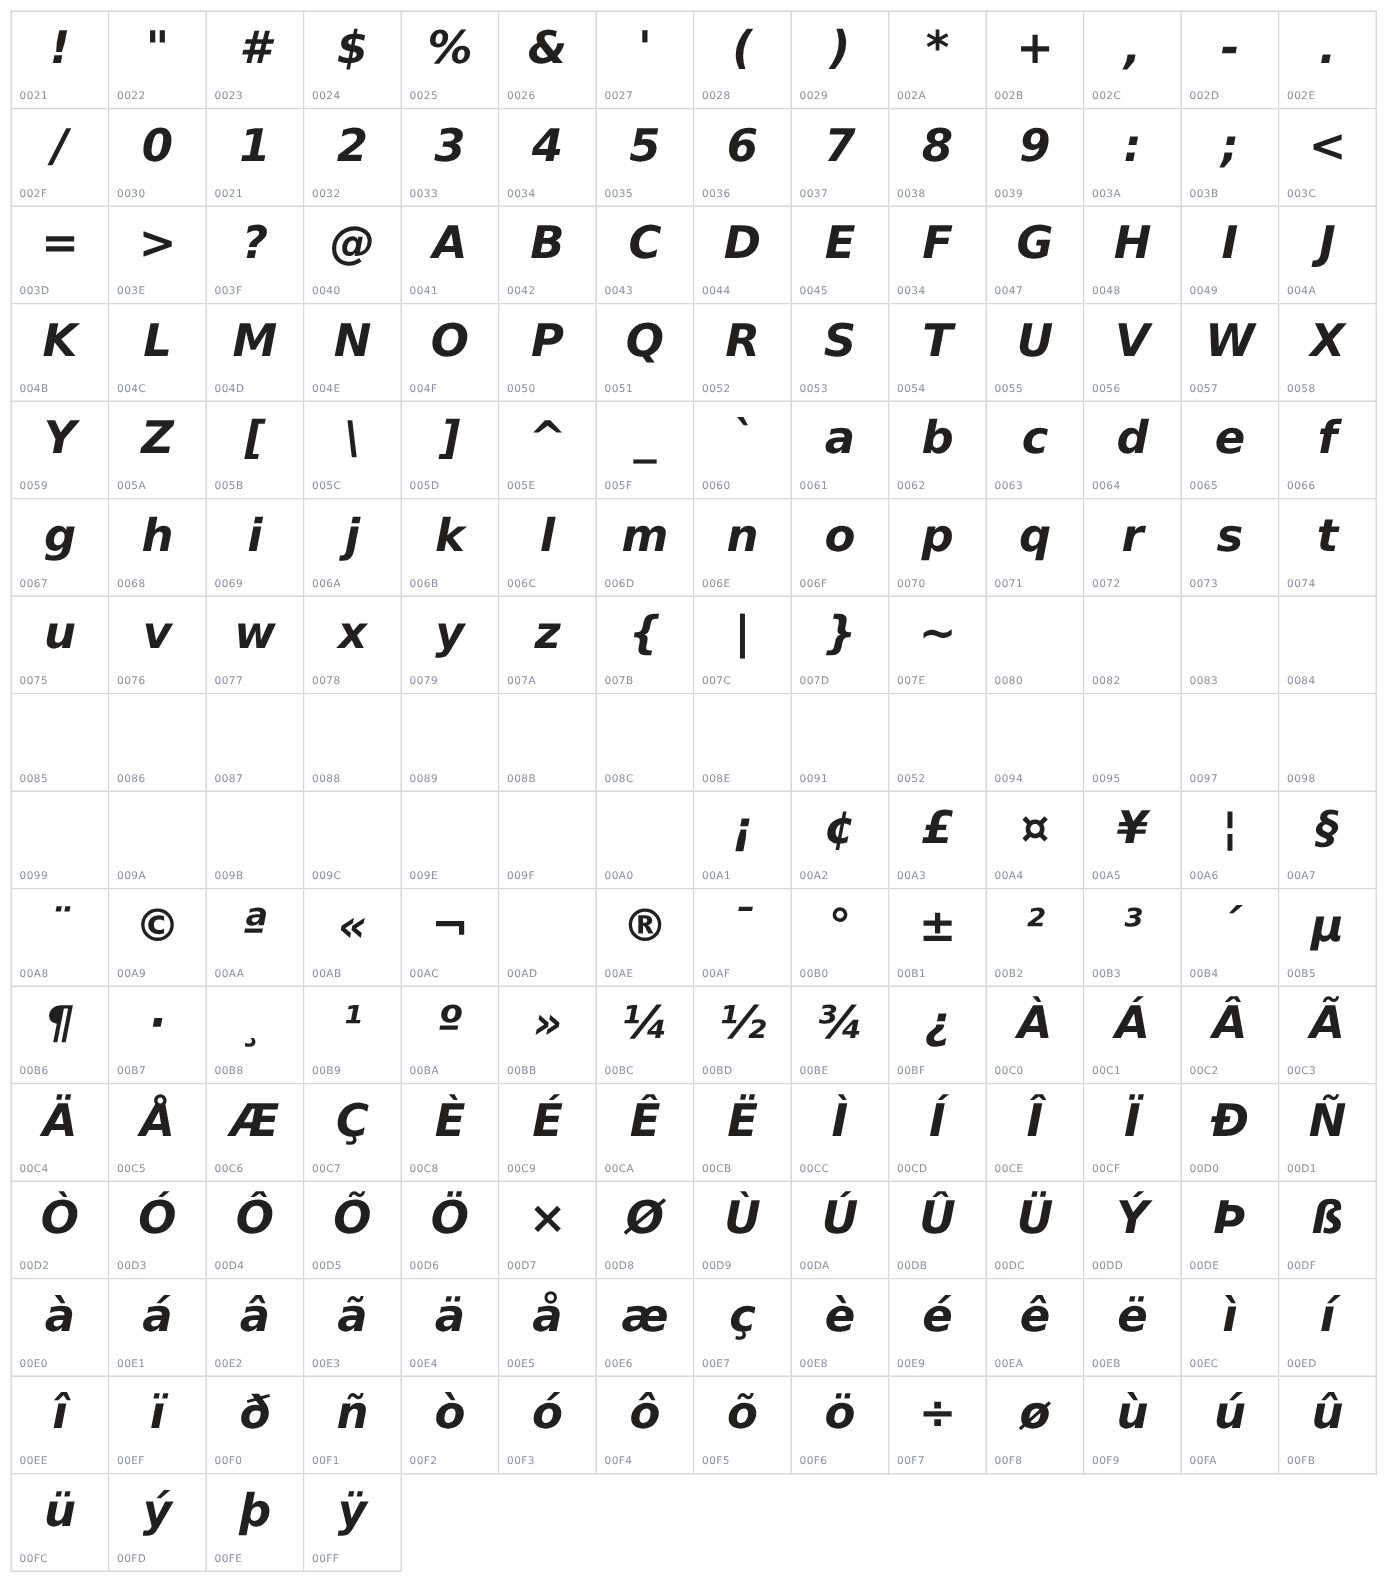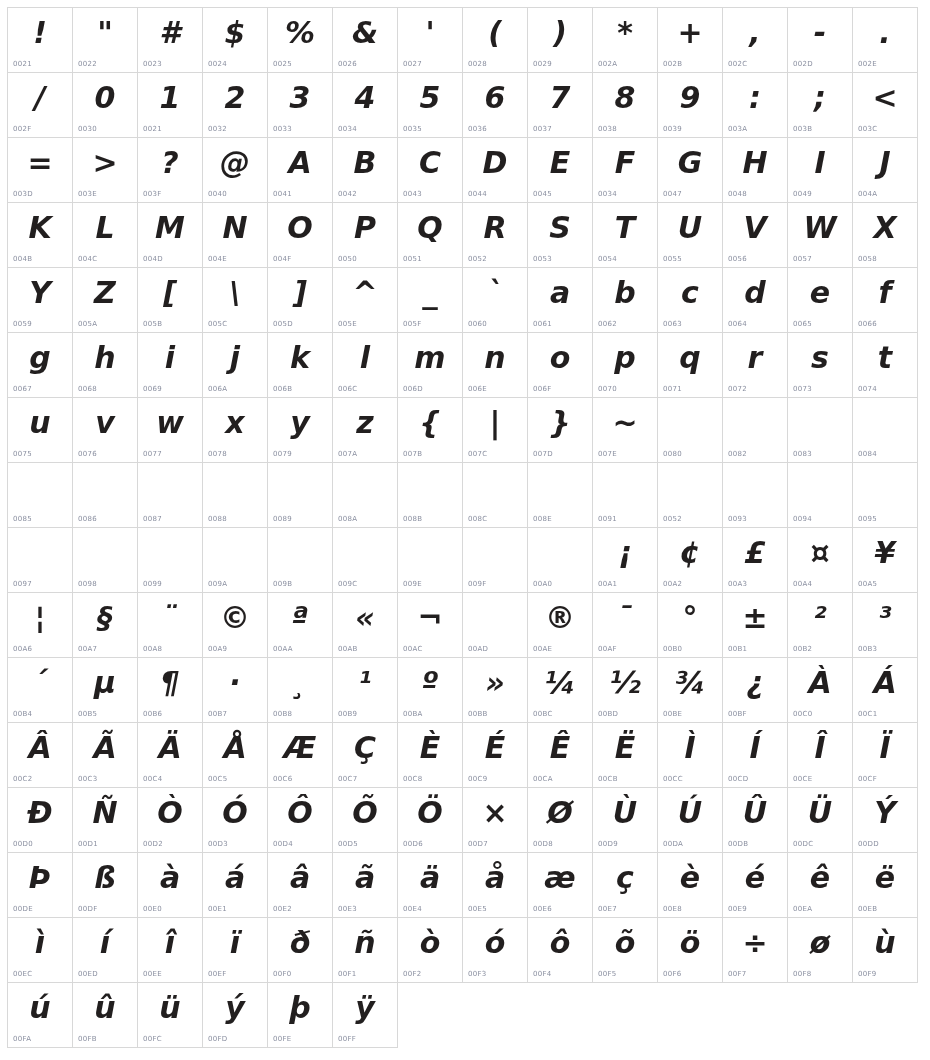--- a/index.html
+++ b/index.html
@@ -469,45 +469,37 @@
     <div class="cell empty">
       <div class="glyph"></div>
       <div class="code">0088</div>
     </div>
     <div class="cell empty">
       <div class="glyph"></div>
       <div class="code">0089</div>
     </div>
     <div class="cell empty">
       <div class="glyph"></div>
-      <div class="code">008A</div>
-    </div>
-    <div class="cell empty">
-      <div class="glyph"></div>
       <div class="code">008B</div>
     </div>
     <div class="cell empty">
       <div class="glyph"></div>
       <div class="code">008C</div>
     </div>
     <div class="cell empty">
       <div class="glyph"></div>
       <div class="code">008E</div>
     </div>
     <div class="cell empty">
       <div class="glyph"></div>
       <div class="code">0091</div>
     </div>
     <div class="cell empty">
       <div class="glyph"></div>
       <div class="code">0052</div>
-    </div>
-    <div class="cell empty">
-      <div class="glyph"></div>
-      <div class="code">0093</div>
     </div>
     <div class="cell empty">
       <div class="glyph"></div>
       <div class="code">0094</div>
     </div>
     <div class="cell empty">
       <div class="glyph"></div>
       <div class="code">0095</div>
     </div>
     <div class="cell empty">

